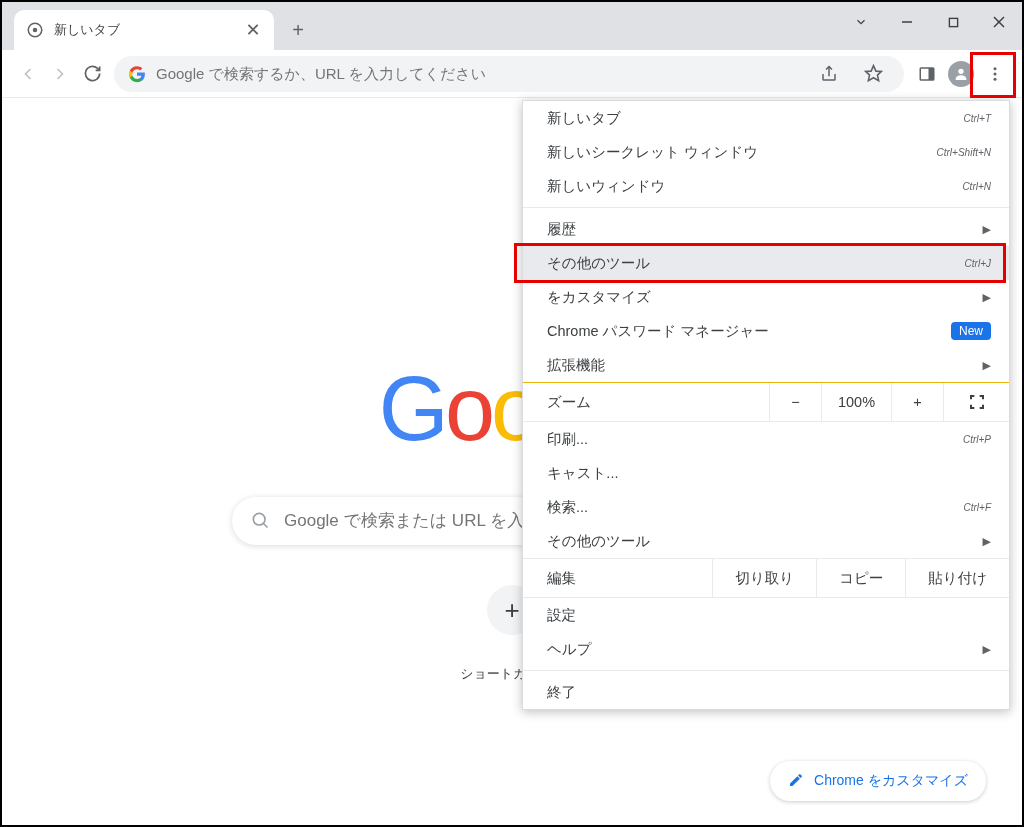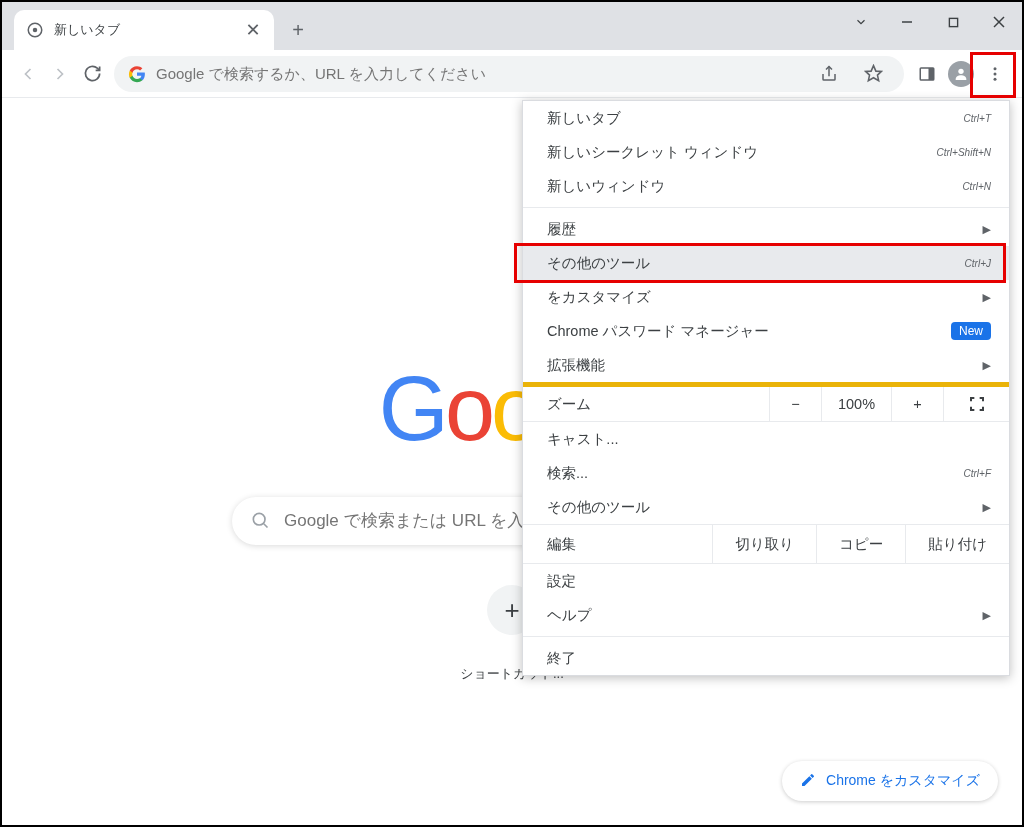--- a/index.html
+++ b/index.html
@@ -158,21 +158,21 @@
       width: 50px; height:50px;
       border-radius: 50%;
       background: #f1f3f4;
       display:flex; align-items:center; justify-content:center;
       color:#3c4043; font-size: 26px;
       cursor:pointer;
     }
     .shortcut-label { font-size:13px; color:#3c4043; }
     .customize-btn {
       position: absolute;
-      right: 24px;
+      right: 36px;
       bottom: 24px;
       height: 40px;
       border-radius: 20px;
       background:#fff;
       box-shadow: 0 1px 4px rgba(0,0,0,0.2);
       display:flex; align-items:center;
       padding: 0 18px; gap:10px;
       color:#1a73e8;
       font-size:14px;
       cursor:pointer;
@@ -214,21 +214,21 @@
     }
     .menu-item.selected { background:#e8eaed; }
     .new-badge {
       background:#1a73e8; color:#fff;
       border-radius:4px; padding: 2px 8px;
       font-size:12px; font-weight:500;
     }
     .zoom-row {
       height: 40px;
       display:flex; align-items:center;
-      border-top: 5px solid #eab308;
+      border-top: 1px solid #eab308;
       border-bottom: 1px solid #e8eaed;
     }
     .zoom-label { flex:1; padding-left:24px; }
     .zoom-ctrl {
       width: 52px; height: 100%;
       border-left: 1px solid #e8eaed;
       display:flex; align-items:center; justify-content:center;
       cursor:pointer;
       color:#3c4043;
     }
@@ -426,20 +426,24 @@
     <div class="zoom-ctrl">−</div>
     <div class="zoom-ctrl zoom-val">100%</div>
     <div class="zoom-ctrl">+</div>
     <div class="zoom-ctrl zoom-full">
       <svg width="16" height="16" viewBox="0 0 24 24" fill="none" stroke="currentColor" stroke-width="3">
           <path d="M3 8V3h5M21 8V3h-5M3 16v5h5M21 16v5h-5"></path>
         </svg>
     </div>
   </div>
   <div class="menu-item">
+    <span class="label">印刷...</span>
+    <span class="shortcut">Ctrl+P</span>
+  </div>
+  <div class="menu-item">
     <span class="label">キャスト...</span>
   </div>
   <div class="menu-item">
     <span class="label">検索...</span>
     <span class="shortcut">Ctrl+F</span>
   </div>
   <div class="menu-item">
     <span class="label">その他のツール</span>
     <span class="arrow">▶</span>
   </div>

